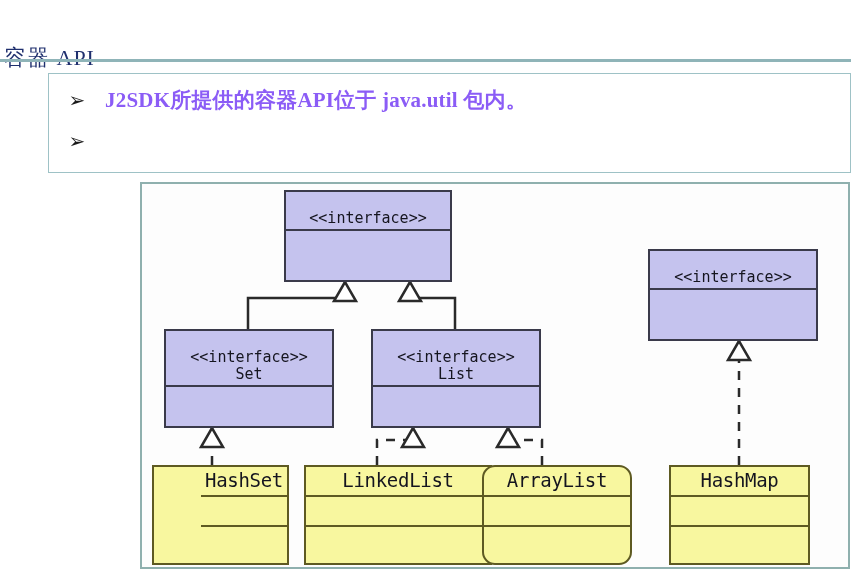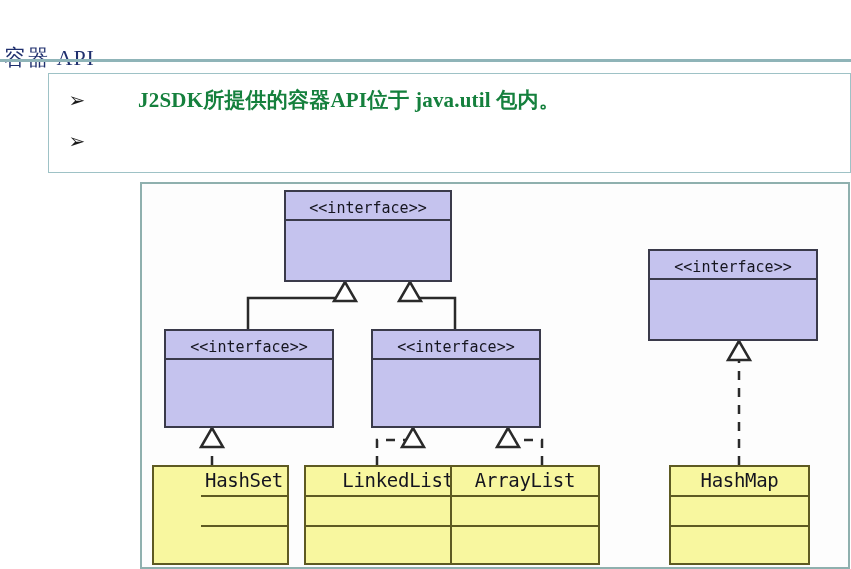--- a/index.html
+++ b/index.html
@@ -62,24 +62,23 @@
     text-align: center;
     font-size: 20px;
     color: #1a1a1a;
     font-family: "DejaVu Sans", sans-serif;
     line-height: 1;
   }
   .bullet-text {
     font-family: "Liberation Serif", "DejaVu Serif", serif;
     font-weight: bold;
     font-size: 21px;
-    color: #15803d;
+    color: #8b5cf6;
     white-space: nowrap;
     letter-spacing: 0.2px;
-    margin-left: 33px;
   }
 
   
   #uml-frame {
     position: absolute;
     left: 140px;
     top: 182px;
     width: 710px;
     height: 387px;
     border: 2px solid #8fb0ae;
@@ -101,21 +100,21 @@
   .uml-box.iface { background: #c5c3ee; }
   .uml-box.klass { border-color: #5e5a22; background: #f8f79f; }
 
   .uml-head {
     box-sizing: border-box;
     width: 100%;
     text-align: center;
     font-family: "DejaVu Sans Mono", "Liberation Mono", monospace;
     color: #15151f;
     line-height: 1.12;
-    padding-top: 8px;
+    padding-top: 18px;
   }
   .iface .uml-head {
     font-size: 15px;
     border-bottom: 2px solid #3a3a4a;
     padding-bottom: 2px;
   }
   .klass .uml-head {
     font-size: 19px;
     border-bottom: 2px solid #5e5a22;
     padding: 3px 0 4px 0;
@@ -181,44 +180,46 @@
   <div class="uml-box iface" style="left:506px; top:65px; width:170px; height:92px;">
     <div class="uml-head">
       <div>&lt;&lt;interface&gt;&gt;</div>
     </div>
     <div class="uml-compartment" style="height:42px;"></div>
   </div>
 
   <div class="uml-box iface" style="left:22px; top:145px; width:170px; height:99px;">
     <div class="uml-head">
       <div>&lt;&lt;interface&gt;&gt;</div>
+      <div>Set</div>
     </div>
     <div class="uml-compartment" style="height:48px;"></div>
   </div>
 
   <div class="uml-box iface" style="left:229px; top:145px; width:170px; height:99px;">
     <div class="uml-head">
       <div>&lt;&lt;interface&gt;&gt;</div>
+      <div>List</div>
     </div>
     <div class="uml-compartment" style="height:48px;"></div>
   </div>
 
   <div class="uml-box klass" style="left:10px; top:281px; width:137px; height:100px;padding-left:47px;">
     <div class="uml-head">HashSet</div>
     <div class="uml-compartment mid" style="height:30px;"></div>
     <div class="uml-compartment" style="height:36px;"></div>
   </div>
 
   <div class="uml-box klass" style="left:162px; top:281px; width:188px; height:100px;">
     <div class="uml-head">LinkedList</div>
     <div class="uml-compartment mid" style="height:30px;"></div>
     <div class="uml-compartment" style="height:36px;"></div>
   </div>
 
-  <div class="uml-box klass" style="left:308px; top:281px; width:150px; height:100px;">
+  <div class="uml-box klass" style="left:340px; top:281px; width:150px; height:100px;border-radius:13px;">
     <div class="uml-head">ArrayList</div>
     <div class="uml-compartment mid" style="height:30px;"></div>
     <div class="uml-compartment" style="height:36px;"></div>
   </div>
 
   <div class="uml-box klass" style="left:527px; top:281px; width:141px; height:100px;">
     <div class="uml-head">HashMap</div>
     <div class="uml-compartment mid" style="height:30px;"></div>
     <div class="uml-compartment" style="height:36px;"></div>
   </div>

